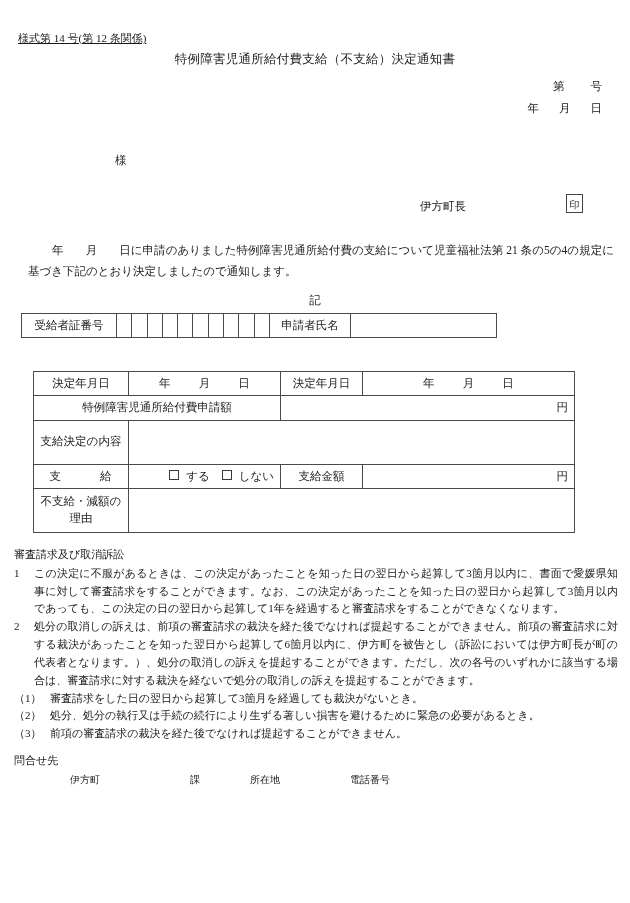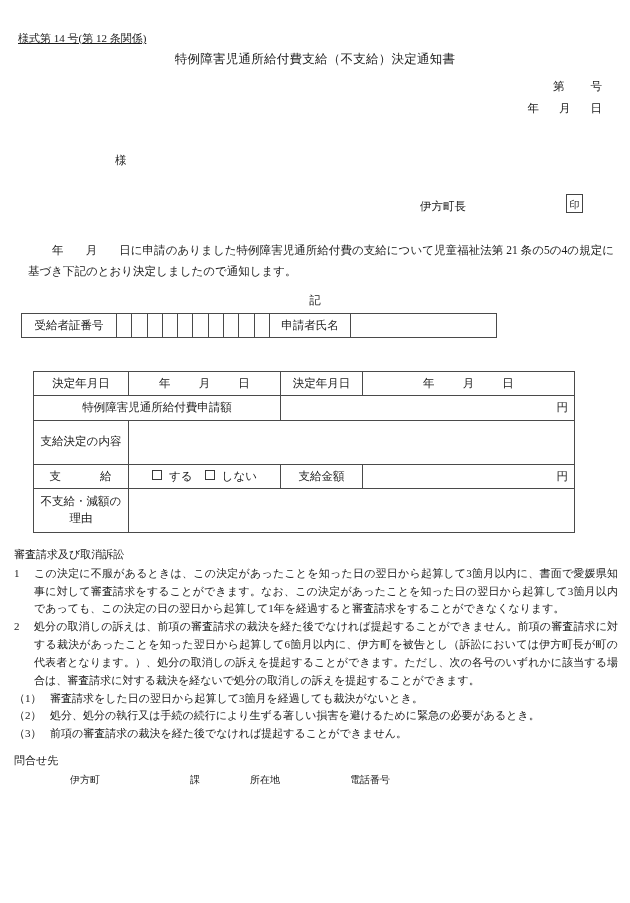--- a/index.html
+++ b/index.html
@@ -125,21 +125,21 @@
   
   #tbl-receipt { left: 21px; top: 313px; width: 476px; }
 
   
   #tbl-main { left: 33px; top: 371px; width: 542px; }
   #tbl-main .h-tall { height: 44px; }
 
   .date-slots { text-align: center; letter-spacing: 0.02em; }
   .date-slots .gap { display: inline-block; width: 28px; }
 
-  .checks { text-align: center; padding-left: 12px; }
+  .checks { text-align: right; padding-left: 12px; }
   .checks .box {
     display: inline-block;
     width: 8px;
     height: 8px;
     border: 1px solid #3a3a3a;
     margin-right: 7px;
     vertical-align: baseline;
     position: relative;
     top: 0px;
   }

